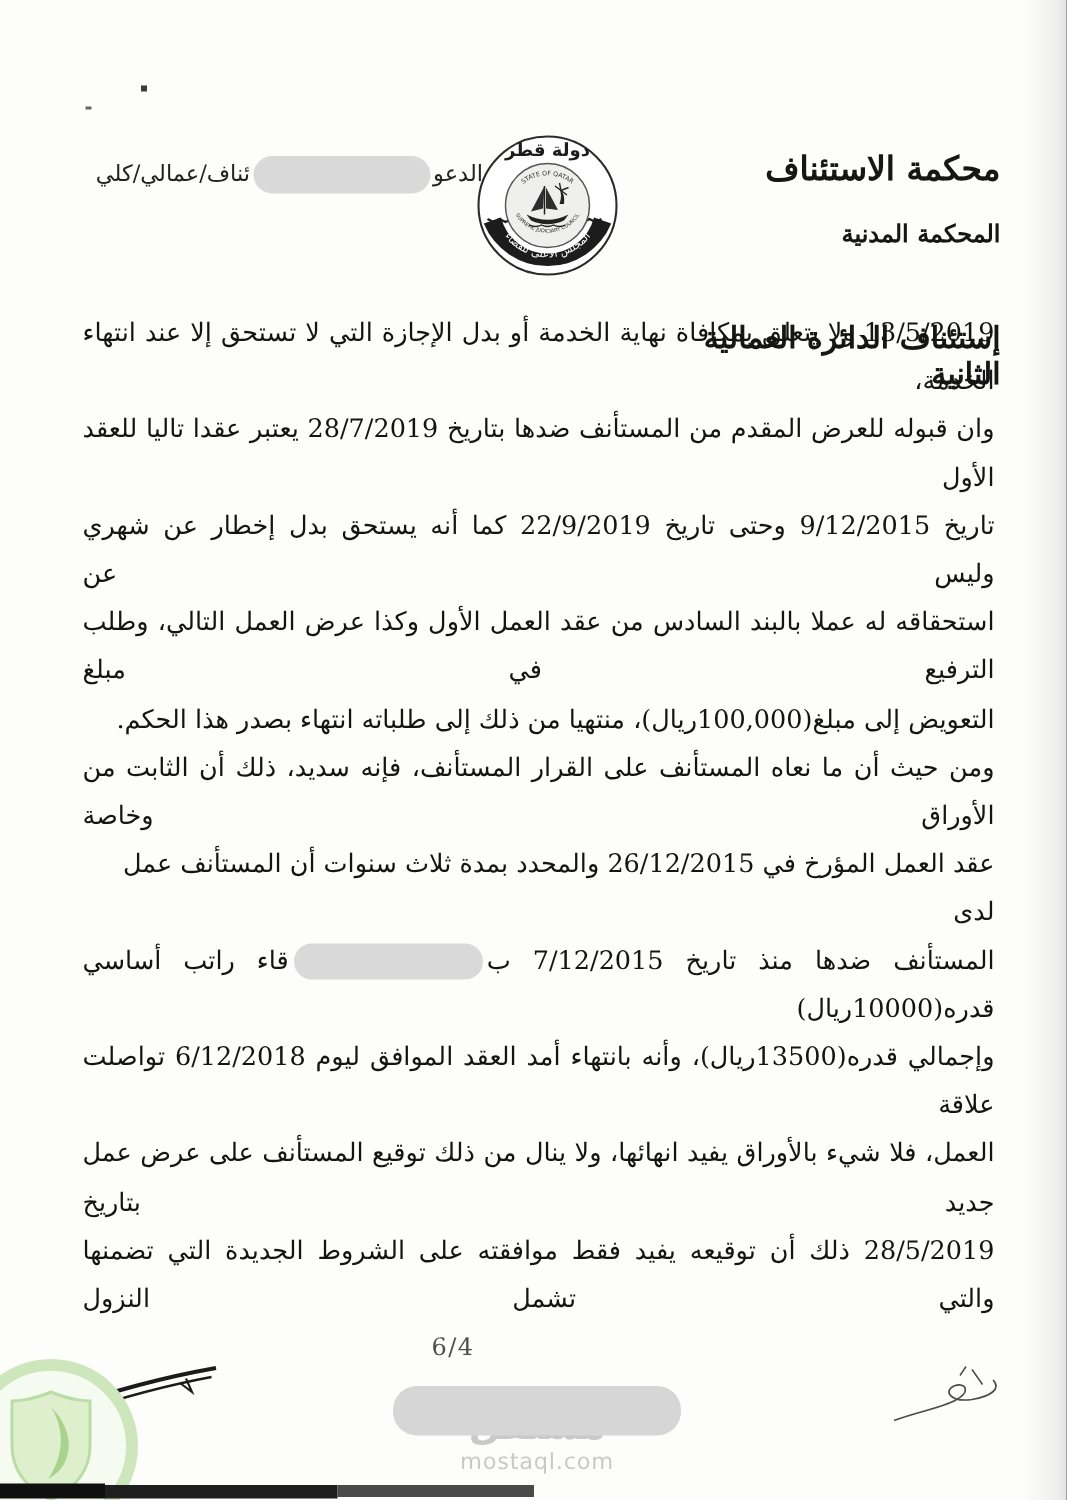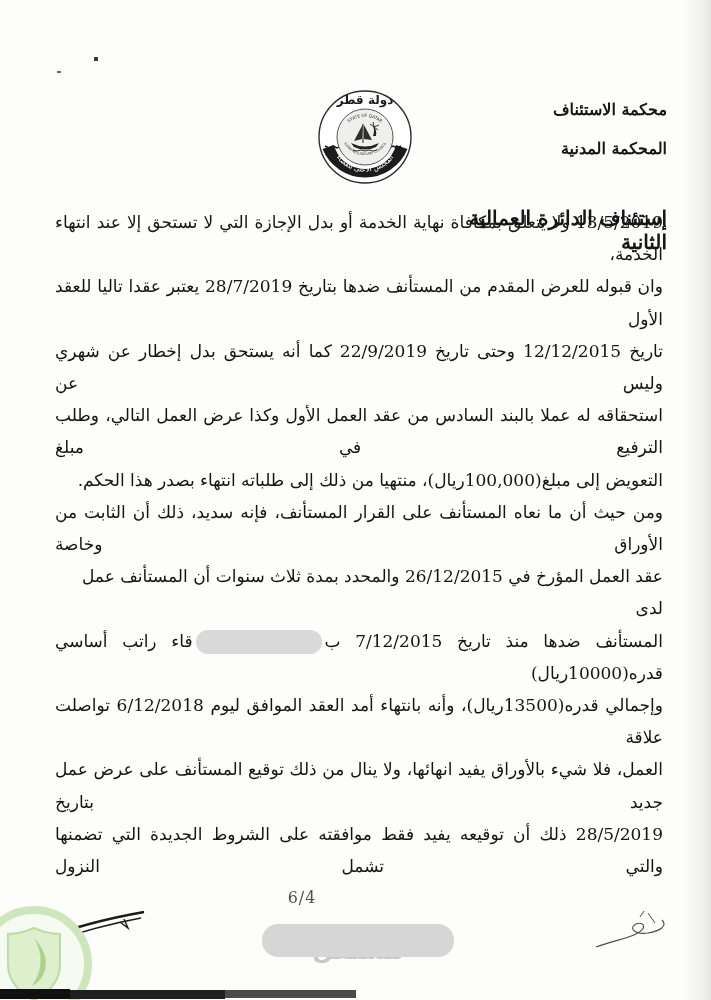--- a/index.html
+++ b/index.html
@@ -21,21 +21,21 @@
     white-space:nowrap;
   }
   .redaction{
     background:#d9d9d9;border-radius:14px;display:inline-block;vertical-align:middle;
   }
   .case-line .redaction{width:118px;height:25px;margin:0 2px;}
   .court-block{
     position:absolute;top:100px;right:44px;width:240px;
     direction:rtl;text-align:right;color:#161616;
   }
-  .court-line-1{font-size:16px;font-weight:bold;margin-bottom:20px;}
+  .court-line-1{font-size:22px;font-weight:bold;margin-bottom:20px;}
   .court-line-2{font-size:16px;font-weight:bold;margin-bottom:2px;}
   .court-line-3{font-size:20px;font-weight:bold;margin-top:48px;}
   .emblem{position:absolute;top:84px;left:317px;width:96px;height:102px;}
   
   .body-text{
     position:absolute;top:206px;left:55px;width:608px;
     direction:rtl;font-size:17px;line-height:32.2px;color:#141414;
   }
   .bline{text-align:right;}
   .bline.just{text-align:justify;text-align-last:justify;}
@@ -64,20 +64,21 @@
   .bottom-bar{position:absolute;}
 </style>
 </head>
 <body>
 
 <div class="page">
 
   <div class="speck" style="left:94px;top:57px;width:4px;height:4px;"></div>
   <div class="speck" style="left:57px;top:71px;width:4px;height:2px;background:#666;"></div>
 
+  <div class="case-line"><span>الدعو</span><span class="redaction"></span><span>ئناف/عمالي/كلي</span></div>
 
   <svg class="emblem" viewBox="0 0 96 102">
     <circle cx="48" cy="53" r="46" fill="#ffffff" stroke="#2b2b2b" stroke-width="1.4"></circle>
 
     <path d="M5.5,65 A46,46 0 0 0 90.5,65 L79,61 A32,32 0 0 1 17,61 Z" fill="#1c1c1c"></path>
     <path d="M6,63 L90,63" stroke="#1c1c1c" stroke-width="0" fill="none"></path>
 
     <path d="M8,62 l4,2 l4,-2 l4,2 l4,-2 l4,2 M68,62 l4,2 l4,-2 l4,2 l4,-2" stroke="#1c1c1c" stroke-width="1.5" fill="none"></path>
 
     <text x="48" y="20" text-anchor="middle" font-size="12" font-weight="bold" fill="#1c1c1c" font-family="'DejaVu Sans',sans-serif">دولة قطر</text>
@@ -112,35 +113,36 @@
 
   <div class="court-block">
     <div class="court-line-1">محكمة الاستئناف</div>
     <div class="court-line-2">المحكمة المدنية</div>
     <div class="court-line-3">إستئناف الدائرة العمالية الثانية</div>
   </div>
 
   <div class="body-text">
       <div class="bline just">13/5/2019 ولا يتعلق بمكافاة نهاية الخدمة أو بدل الإجازة التي لا تستحق إلا عند انتهاء الخدمة،</div>
       <div class="bline just">وان قبوله للعرض المقدم من المستأنف ضدها بتاريخ 28/7/2019 يعتبر عقدا تاليا للعقد الأول</div>
-      <div class="bline just">تاريخ 12/12/2015 وحتى تاريخ 22/9/2019 كما أنه يستحق بدل إخطار عن شهري وليس عن</div>
+      <div class="bline just">تاريخ 9/12/2015 وحتى تاريخ 22/9/2019 كما أنه يستحق بدل إخطار عن شهري وليس عن</div>
       <div class="bline just">استحقاقه له عملا بالبند السادس من عقد العمل الأول وكذا عرض العمل التالي، وطلب الترفيع في مبلغ</div>
       <div class="bline">التعويض إلى مبلغ(100,000ريال)، منتهيا من ذلك إلى طلباته انتهاء بصدر هذا الحكم.</div>
       <div class="bline just">ومن حيث أن ما نعاه المستأنف على القرار المستأنف، فإنه سديد، ذلك أن الثابت من الأوراق وخاصة</div>
       <div class="bline">عقد العمل المؤرخ في 26/12/2015 والمحدد بمدة ثلاث سنوات أن المستأنف عمل لدى</div>
       <div class="bline just"><span>المستأنف ضدها منذ تاريخ 7/12/2015 ب</span><span class="redaction inline"></span><span>قاء راتب أساسي قدره(10000ريال)</span></div>
       <div class="bline just">وإجمالي قدره(13500ريال)، وأنه بانتهاء أمد العقد الموافق ليوم 6/12/2018 تواصلت علاقة</div>
       <div class="bline just">العمل، فلا شيء بالأوراق يفيد انهائها، ولا ينال من ذلك توقيع المستأنف على عرض عمل جديد بتاريخ</div>
       <div class="bline just">28/5/2019 ذلك أن توقيعه يفيد فقط موافقته على الشروط الجديدة التي تضمنها والتي تشمل النزول</div>
     </div>
 
   <div class="page-number">6/4</div>
 
   <div class="wm-center">
     <div class="wm-ar">مستقل</div>
+    <div class="wm-url">mostaql.com</div>
   </div>
 
   <div class="footer-redaction"></div>
 
   <svg class="sig" style="left:42px;top:898px;" width="110" height="45" viewBox="0 0 110 45">
     <path d="M4,40 C30,30 68,20 102,14" stroke="#1b1b1b" stroke-width="2.6" fill="none"></path>
     <path d="M8,44 C38,34 72,25 99,20" stroke="#1b1b1b" stroke-width="1.6" fill="none"></path>
     <path d="M78,24 l8,6 l-4,-9" stroke="#1b1b1b" stroke-width="1.4" fill="none"></path>
   </svg>
 

